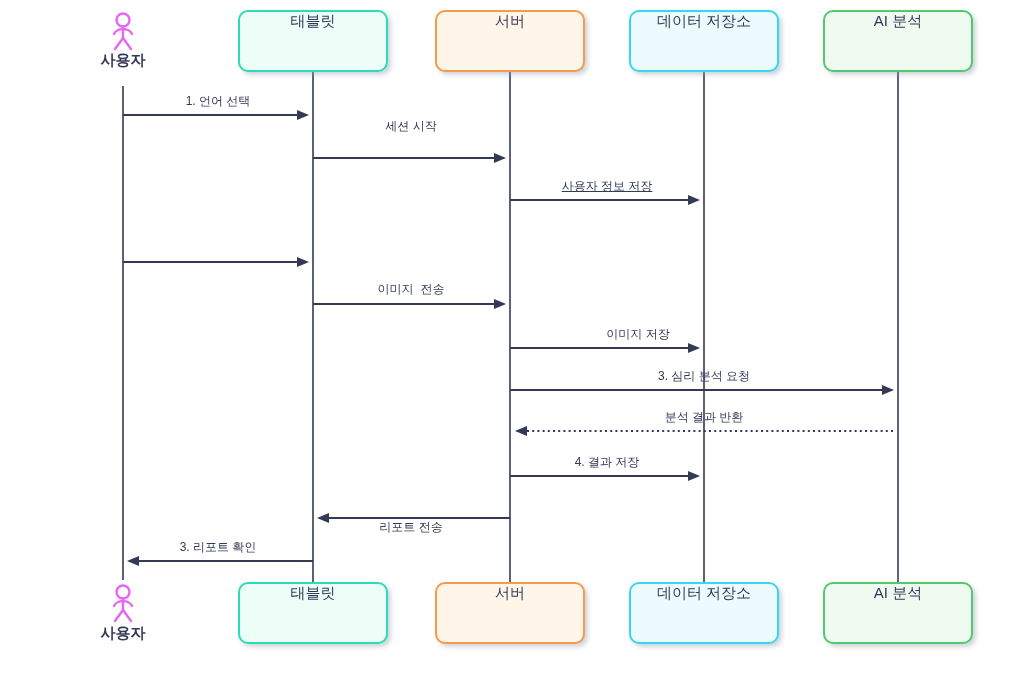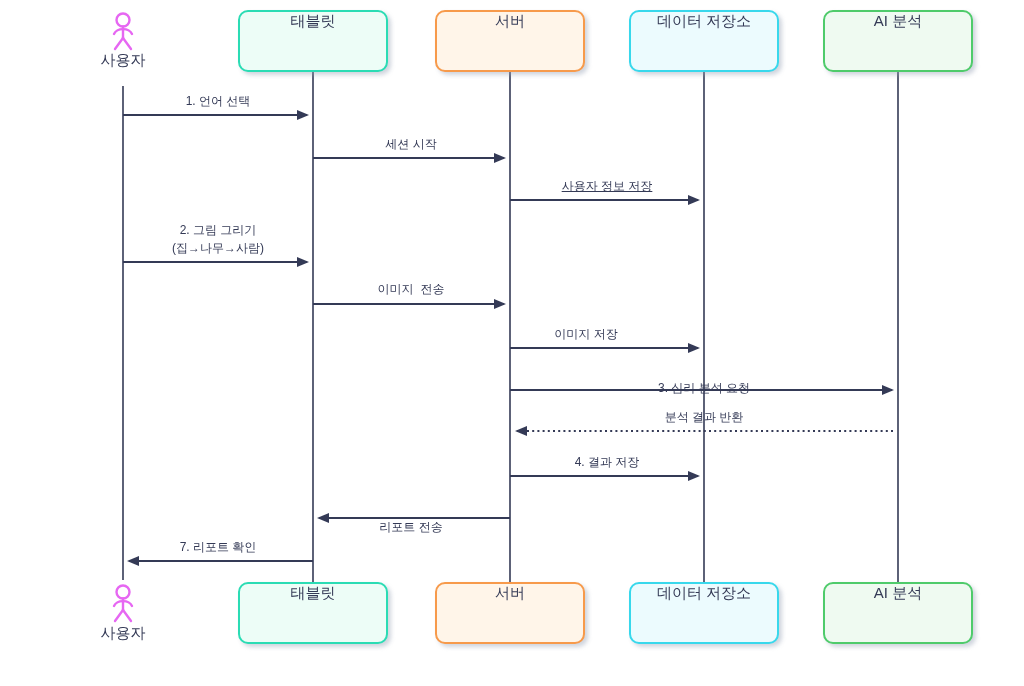--- a/index.html
+++ b/index.html
@@ -21,21 +21,21 @@
     box-shadow:3px 3px 4px rgba(151,161,181,0.45);
     box-sizing:border-box;
   }
   .msg-label{
     position:absolute;transform:translateX(-50%);
     font-size:12px;line-height:18px;color:var(--text);
     white-space:nowrap;text-align:center;
   }
   .actor-label{
     position:absolute;transform:translateX(-50%);
-    font-size:15px;font-weight:400;color:var(--text);white-space:nowrap;
+    font-size:15px;font-weight:700;color:var(--text);white-space:nowrap;
   }
   svg{display:block;}
   .lifeline{stroke:var(--line);stroke-width:1.6;}
   .msg-line{stroke:var(--line);stroke-width:1.8;}
   .msg-line.dotted{stroke-dasharray:2 3.2;}
   .arrowhead{fill:var(--line);}
   .stick{stroke:var(--actor);stroke-width:2.4;fill:none;stroke-linecap:round;}
 </style>
 </head>
 <body>
@@ -84,33 +84,29 @@
     <span>서버</span>
   </div>
   <div class="pbox" style="left: 629px; top: 10px; border-color: rgb(56, 216, 236); background-color: rgb(236, 251, 254);">
     <span>데이터 저장소</span>
   </div>
   <div class="pbox" style="left: 823px; top: 10px; border-color: rgb(79, 203, 107); background-color: rgb(239, 250, 241);">
     <span>AI 분석</span>
   </div>
 
   <div class="msg-label" style="left:218px;top:92px;">1. 언어 선택</div>
-  <div class="msg-label" style="left:411px;top:135px;">세션 시작</div>
+  <div class="msg-label" style="left:411px;top:117px;">세션 시작</div>
   <div class="msg-label" style="left:607px;top:177px;text-decoration:underline;">사용자 정보 저장</div>
-  <div class="msg-label" style="left:218px;top:221px;">
-    <div>2. 그림 그리기</div>
-    <div>(집→나무→사람)</div>
-  </div>
   <div class="msg-label" style="left:411px;top:281px;font-family:Liberation Mono, monospace;">이미지 전송</div>
-  <div class="msg-label" style="left:586px;top:325px;">이미지 저장</div>
-  <div class="msg-label" style="left:704px;top:367px;margin-top:12px;">3. 심리 분석 요청</div>
+  <div class="msg-label" style="left:638px;top:325px;">이미지 저장</div>
+  <div class="msg-label" style="left:704px;top:367px;">3. 심리 분석 요청</div>
   <div class="msg-label" style="left:704px;top:408px;text-align:right;">분석 결과 반환</div>
   <div class="msg-label" style="left:607px;top:453px;text-align:center;">4. 결과 저장</div>
   <div class="msg-label" style="left:411px;top:518px;">리포트 전송</div>
-  <div class="msg-label" style="left:218px;top:538px;">7. 리포트 확인</div>
+  <div class="msg-label" style="left:218px;top:538px;">3. 리포트 확인</div>
 
   <svg class="stick-svg" style="position:absolute;left:103px;top:584px;" width="40" height="40" aria-hidden="true">
     <circle class="stick" cx="20" cy="8" r="6.5"></circle>
     <path class="stick" d="M20,14.5 L20,26"></path>
     <path class="stick" d="M11,22 C14,15.5 26,15.5 29,22"></path>
     <path class="stick" d="M20,26 L12,37"></path>
     <path class="stick" d="M20,26 L28,37"></path>
   </svg>
   <div class="actor-label" style="left:123px;top:624px;">사용자</div>
 

